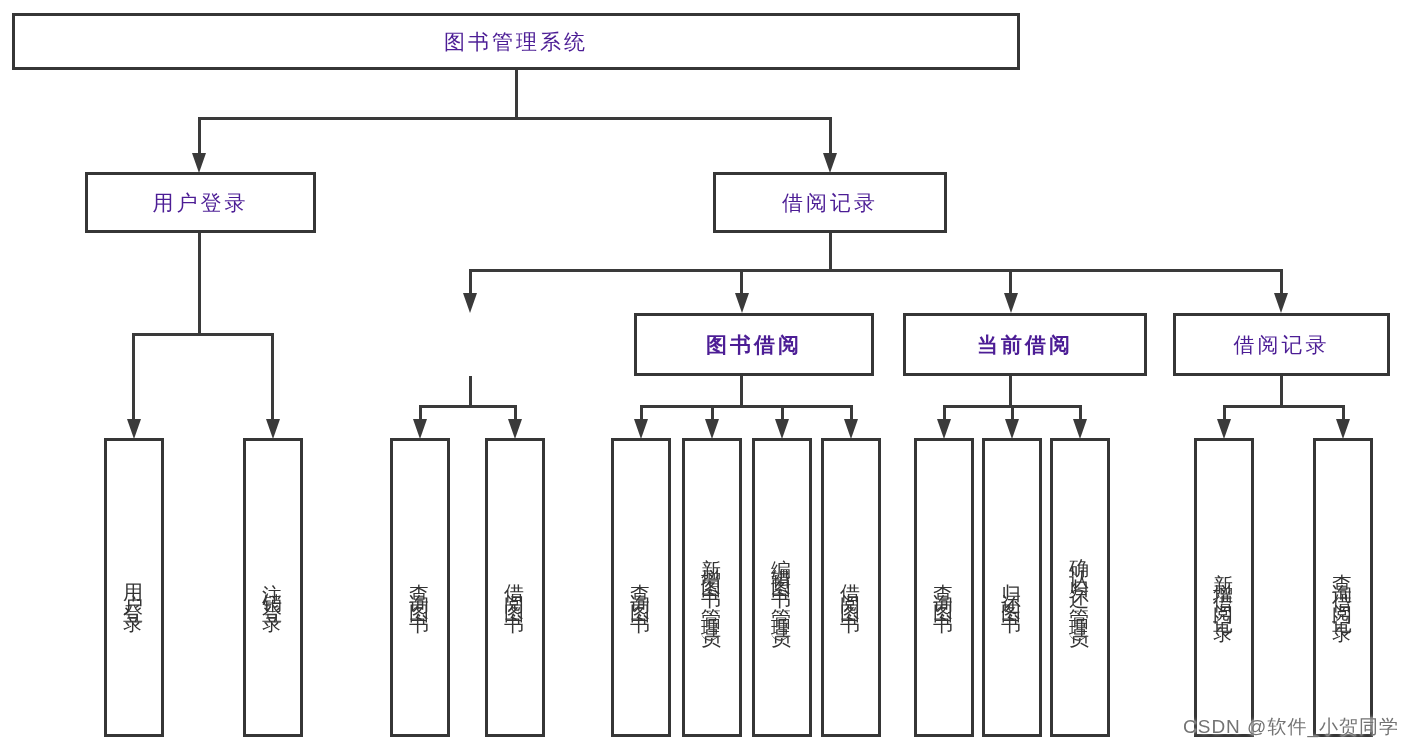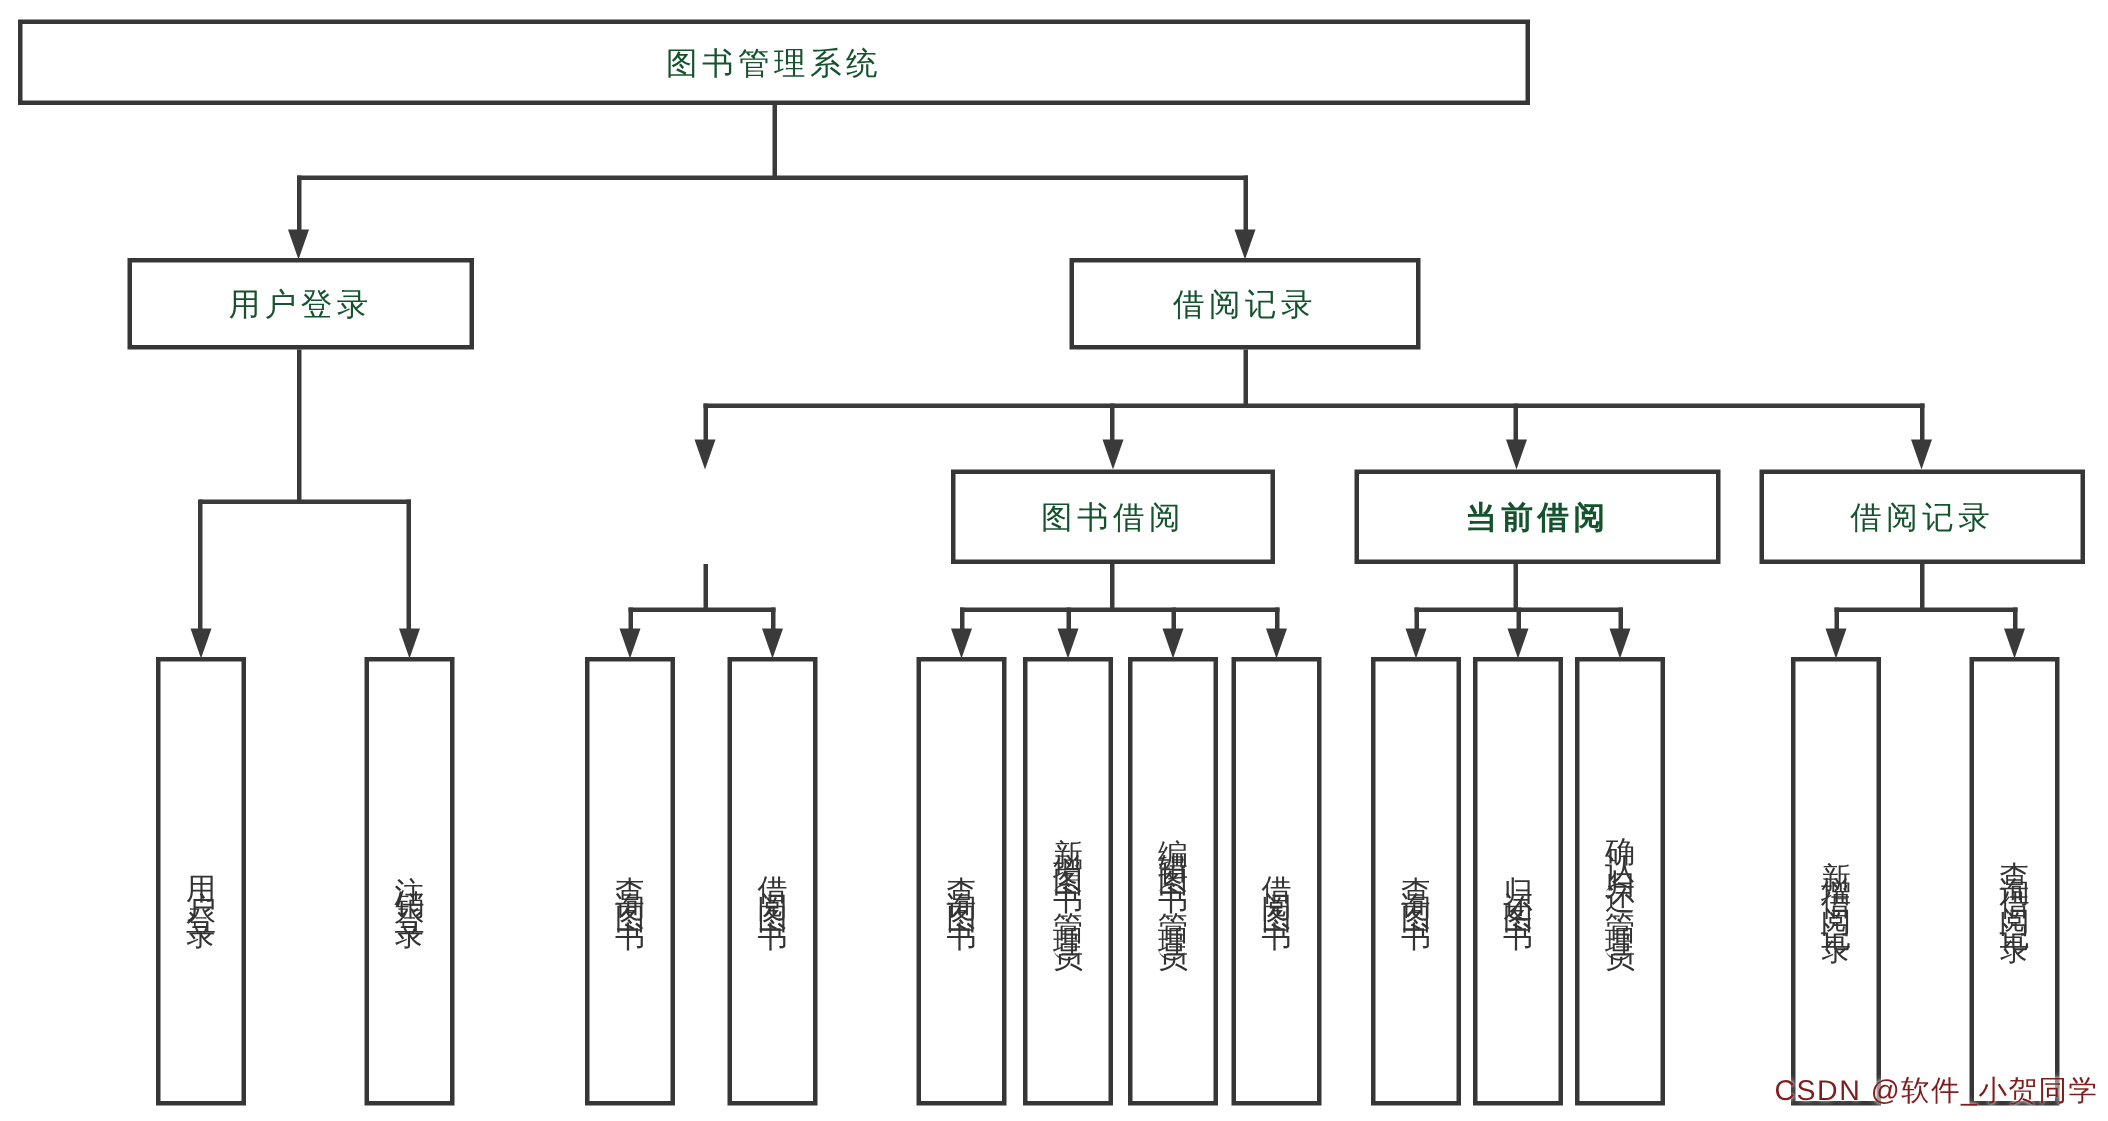--- a/index.html
+++ b/index.html
@@ -19,21 +19,21 @@
   .hbox {
     position: absolute;
     box-sizing: border-box;
     border: 3px solid #363636;
     background: #ffffff;
     display: flex;
     align-items: center;
     justify-content: center;
     font-size: 21px;
     letter-spacing: 3px;
-    color: #14532d;
+    color: #4c1d95;
     white-space: nowrap;
   }
   .leaf {
     position: absolute;
     box-sizing: border-box;
     border: 3px solid #363636;
     background: #ffffff;
     width: 60px;
     top: 438px;
     height: 299px;
@@ -63,21 +63,21 @@
     height: 0;
     border-left: 7px solid transparent;
     border-right: 7px solid transparent;
     border-top: 20px solid #3a3a3a;
   }
   #watermark {
     position: absolute;
     left: 1183px;
     top: 714px;
     font-size: 19px;
-    color: #7f1d1d;
+    color: #737373;
     letter-spacing: 1px;
     white-space: nowrap;
     text-shadow: 0 0 2px #ffffff, 0 0 4px #ffffff;
     z-index: 10;
   }
 </style>
 </head>
 <body>
 
 <div id="canvas">
@@ -111,21 +111,21 @@
   <div class="hline" style="left:469px; top:269px; width:814px;"></div>
   <div class="vline" style="left:469px; top:269px; height:27px;"></div>
   <div class="arrow" style="left:463px; top:293px;"></div>
   <div class="vline" style="left:740px; top:269px; height:27px;"></div>
   <div class="arrow" style="left:735px; top:293px;"></div>
   <div class="vline" style="left:1009px; top:269px; height:27px;"></div>
   <div class="arrow" style="left:1004px; top:293px;"></div>
   <div class="vline" style="left:1280px; top:269px; height:27px;"></div>
   <div class="arrow" style="left:1274px; top:293px;"></div>
 
-  <div class="hbox" style="left:634px; top:313px; width:216px; height:63px;">
+  <div class="hbox" style="left:634px; top:313px; width:240px; height:63px;font-weight:bold;">
     <span>图书借阅</span>
   </div>
   <div class="hbox" style="left:903px; top:313px; width:244px; height:63px;font-weight:bold;">
     <span>当前借阅</span>
   </div>
   <div class="hbox" style="left:1173px; top:313px; width:217px; height:63px;">
     <span>借阅记录</span>
   </div>
 
   <div class="vline" style="left:469px; top:376px; height:32px;"></div>

